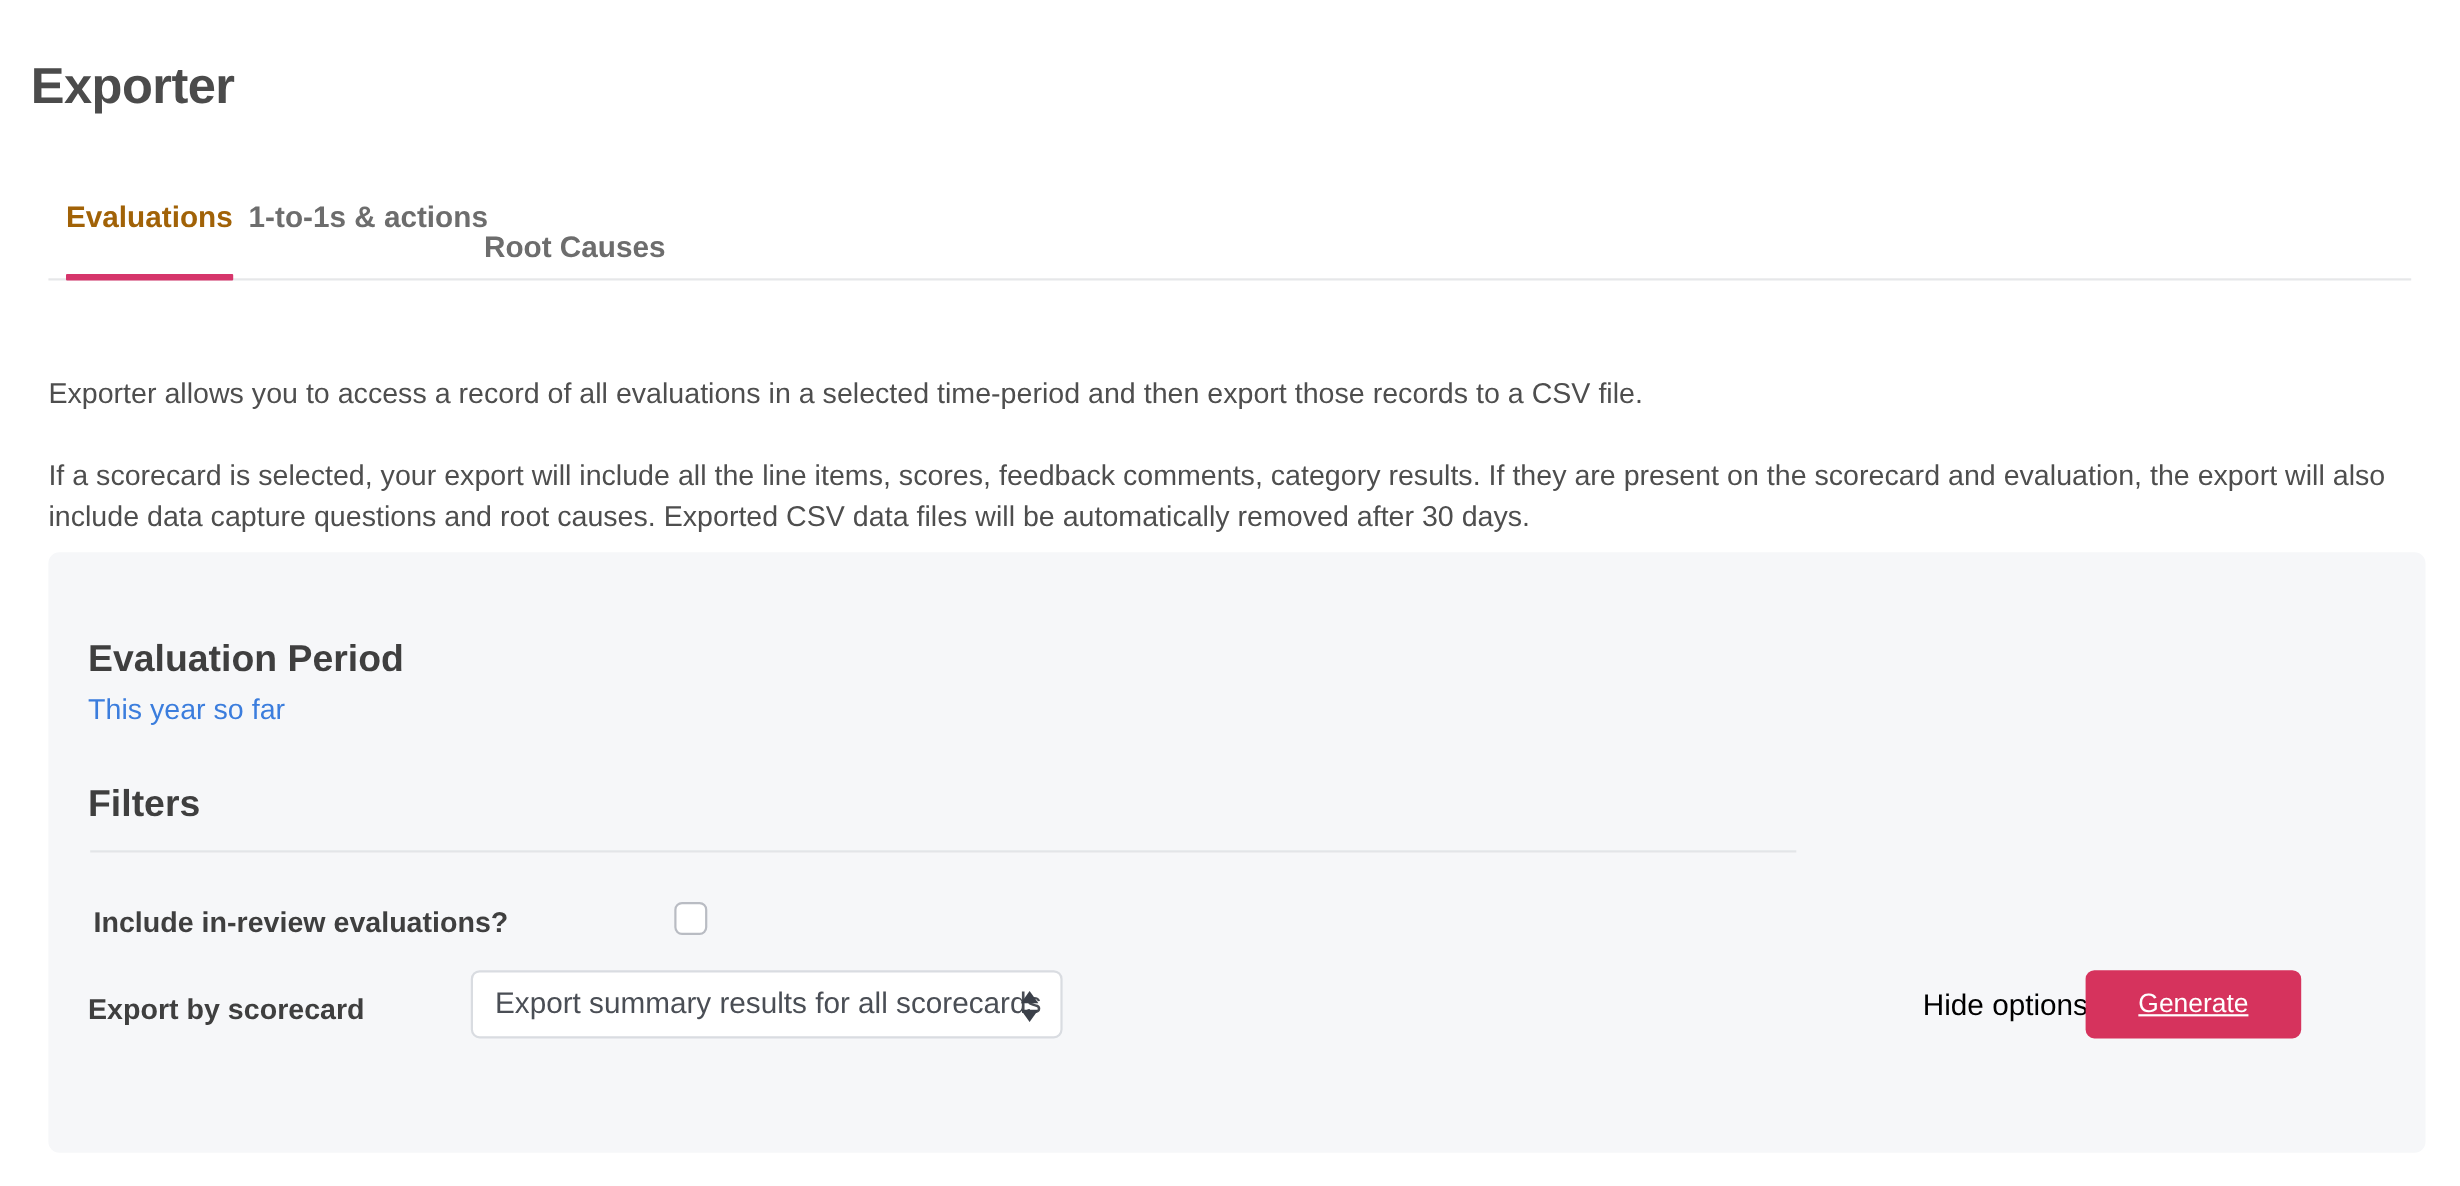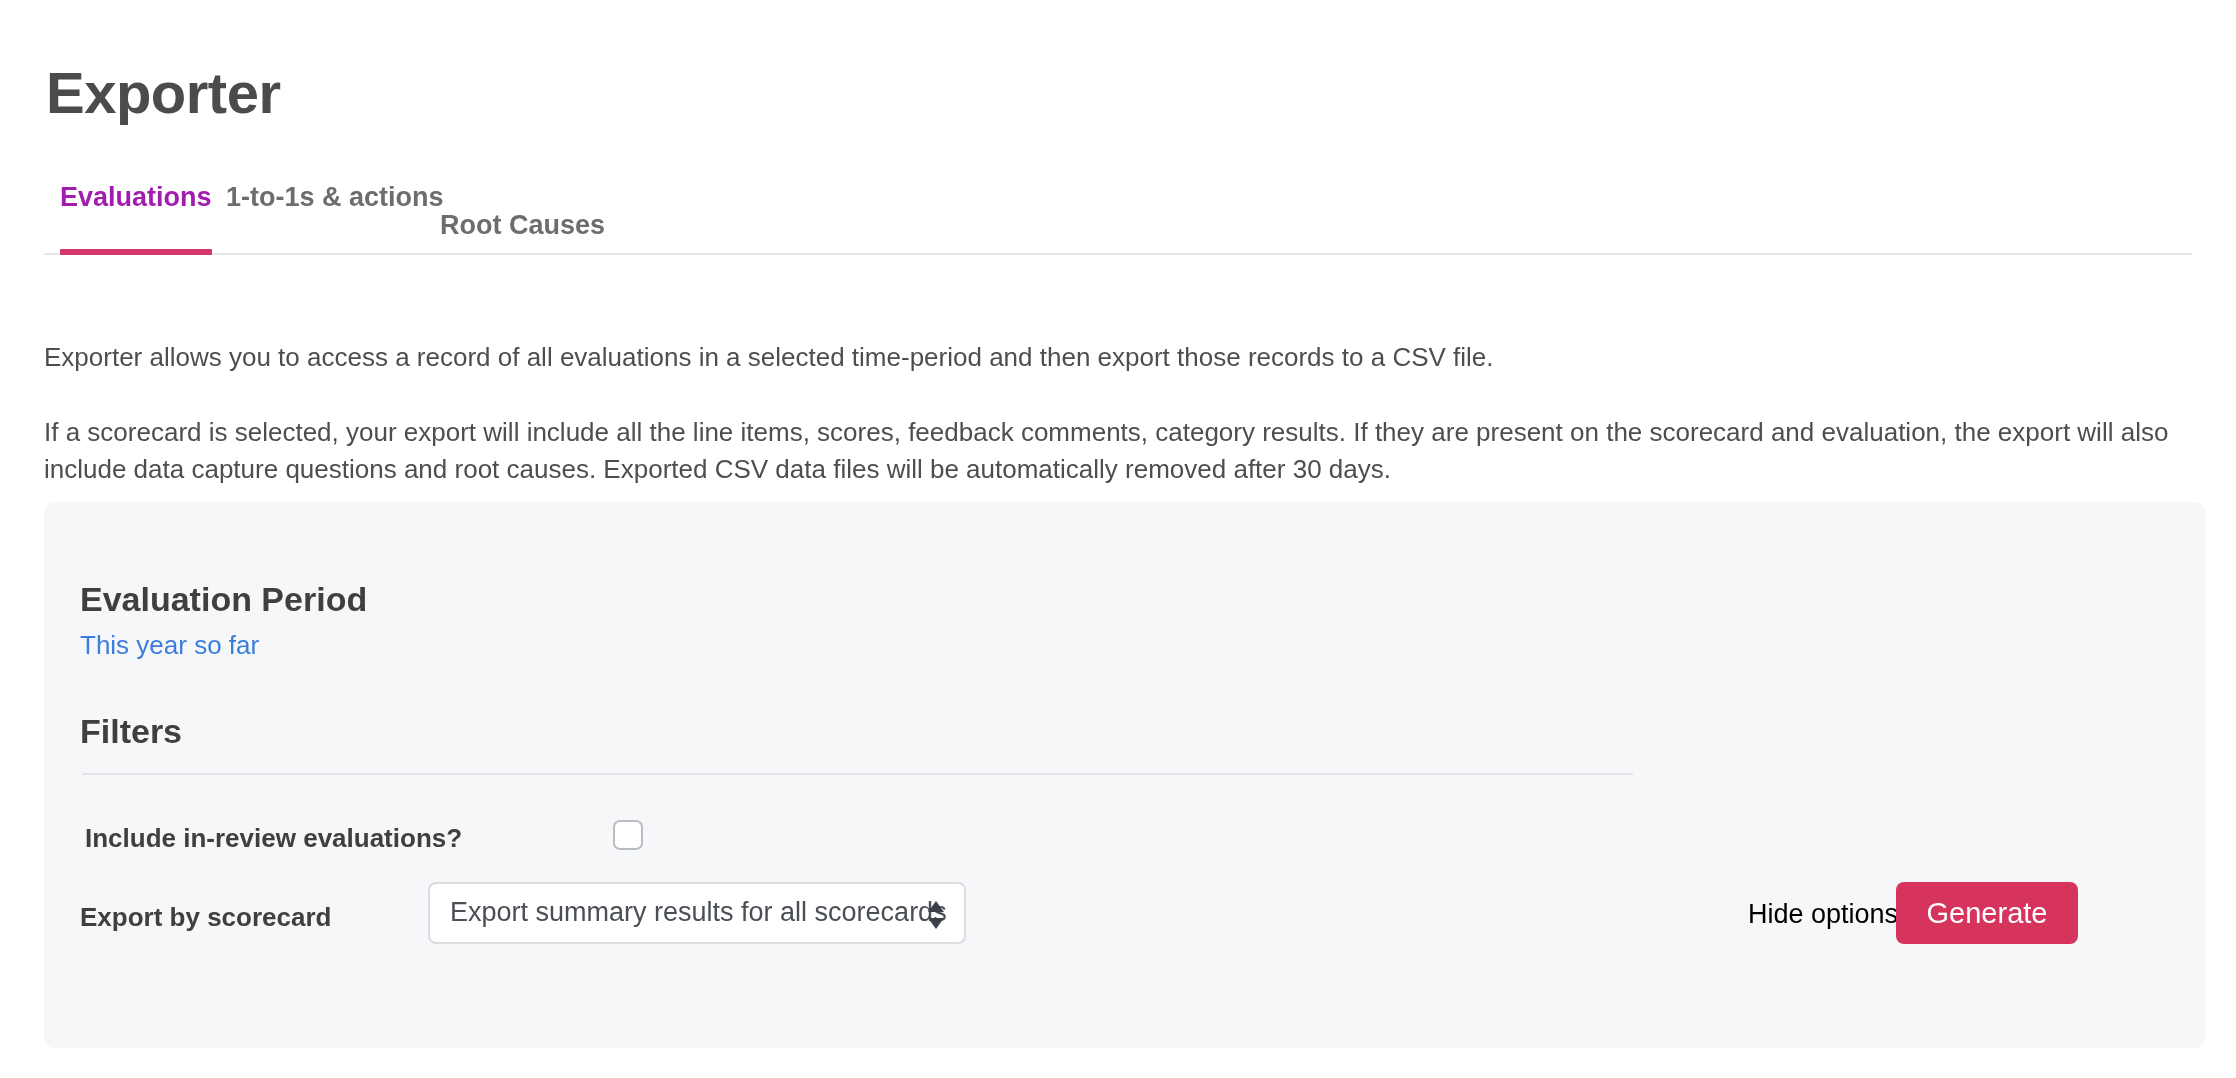--- a/index.html
+++ b/index.html
@@ -19,23 +19,23 @@
 
   .page {
     position: relative;
     width: 2236px;
     height: 1078px;
   }
 
   
   .page-title {
     position: absolute;
-    left: 46px;
+    left: 28px;
     top: 22px;
-    font-size: 58px;
+    font-size: 46px;
     font-weight: 700;
     color: #4b4b4b;
     letter-spacing: -0.5px;
     line-height: 1.1;
   }
 
   
   .tabs {
     position: absolute;
     left: 44px;
@@ -55,21 +55,21 @@
     position: absolute;
     top: 0;
     font-size: 27px;
     font-weight: 700;
     color: #6d6d6d;
     padding: 4px 0 0 0;
     white-space: nowrap;
     cursor: pointer;
   }
   .tab.active {
-    color: #a21caf;
+    color: #a16207;
   }
   .tab .tab-bar {
     display: block;
     position: absolute;
     left: 0;
     top: 71px;
     width: 100%;
     height: 6px;
     border-radius: 1px;
     background: transparent;
@@ -220,32 +220,33 @@
     color: #000000;
     cursor: pointer;
     white-space: nowrap;
     text-decoration: none;
   }
 
   .generate-btn {
     position: absolute;
     left: 1852px;
     top: 0px;
-    width: 182px;
+    width: 196px;
     height: 62px;
     background: #d6335d;
     border: none;
     border-radius: 8px;
     color: #ffffff;
     font-family: "Liberation Sans", sans-serif;
-    font-size: 29px;
+    font-size: 24px;
     line-height: 62px;
     text-align: center;
     cursor: pointer;
     padding: 0;
+    text-decoration: underline;
   }
 </style>
 </head>
 <body>
 
 <div class="page">
 
   <h1 class="page-title">Exporter</h1>
 
   <div class="tabs">

